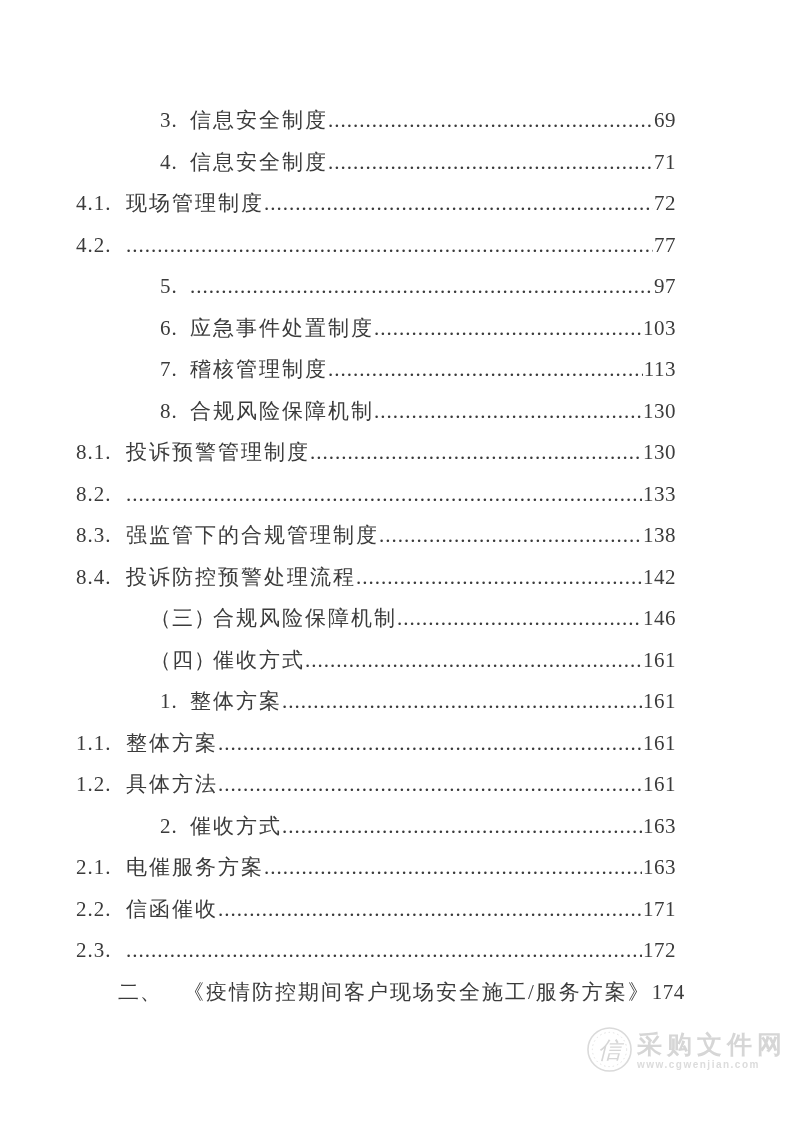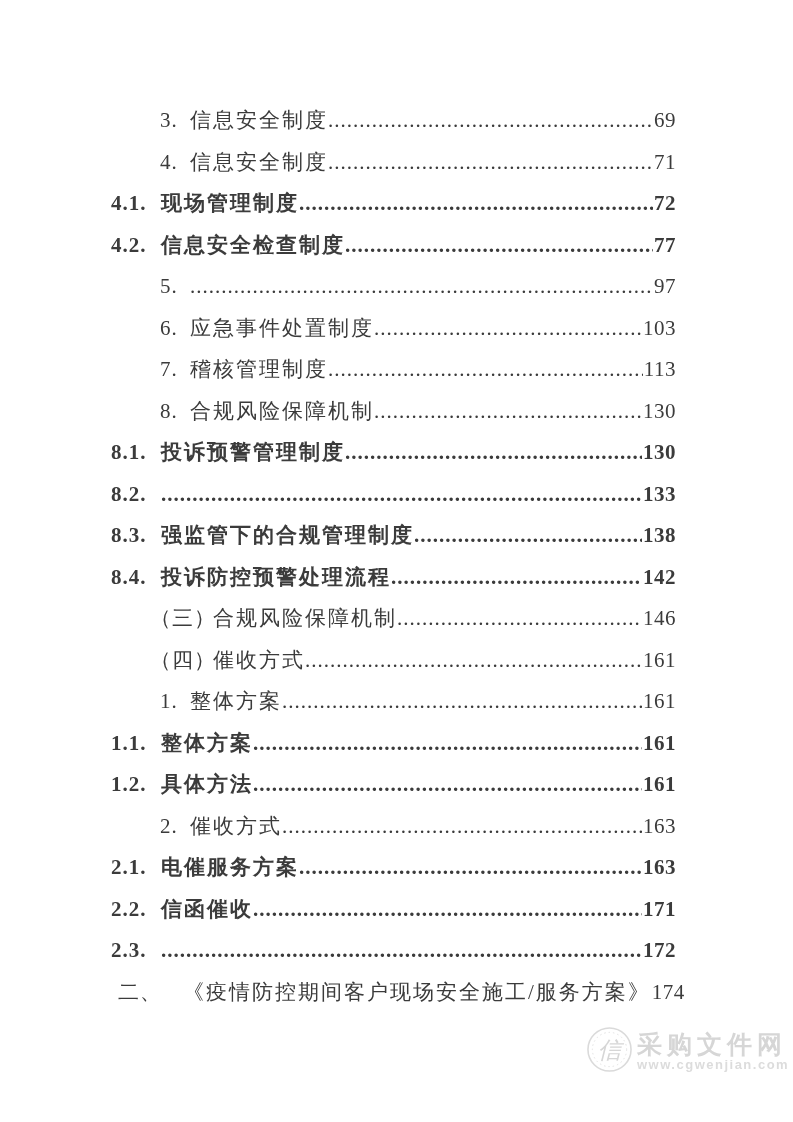--- a/index.html
+++ b/index.html
@@ -50,21 +50,21 @@
     padding-left: 1px;
     letter-spacing: 0.5px;
   }
   
   .lv1 { padding-left: 118px; }
   .lv1 .num { width: 65px; }
   .lv2 { padding-left: 150px; }
   .lv2 .num { width: 63px; }
   .lv3 { padding-left: 160px; }
   .lv3 .num { width: 30px; }
-  .lv4 { padding-left: 111px; font-weight: bold; }
+  .lv4 { padding-left: 76px; }
   .lv4 .num { width: 50px; }
 
   
   .watermark {
     position: absolute;
     left: 586px; top: 1026px;
     display: flex;
     align-items: center;
     user-select: none;
   }
@@ -72,21 +72,21 @@
   .wm-text { margin-left: 4px; }
   .wm-name {
     font-size: 25px;
     font-weight: bold;
     letter-spacing: 5px;
     color: #d6d6d6;
     line-height: 26px;
     font-family: "Liberation Sans", "DejaVu Sans", sans-serif;
   }
   .wm-url {
-    font-size: 13px;
+    font-size: 10px;
     font-weight: bold;
     letter-spacing: 1.5px;
     color: #dcdcdc;
     line-height: 15px;
     font-family: "Liberation Sans", "DejaVu Sans", sans-serif;
   }
 </style>
 </head>
 <body>
 
@@ -106,21 +106,20 @@
       <span class="page-num">71</span>
     </div>
       <div class="toc-line lv4">
       <span class="num">4.1.</span>
       <span class="title">现场管理制度</span>
       <span class="dots">....................................................................................................................................................................................................................................................................</span>
       <span class="page-num">72</span>
     </div>
       <div class="toc-line lv4">
       <span class="num">4.2.</span>
-      <span class="title">信息安全检查制度</span>
       <span class="dots">....................................................................................................................................................................................................................................................................</span>
       <span class="page-num">77</span>
     </div>
       <div class="toc-line lv3">
       <span class="num">5.</span>
       <span class="dots">....................................................................................................................................................................................................................................................................</span>
       <span class="page-num">97</span>
     </div>
       <div class="toc-line lv3">
       <span class="num">6.</span>

